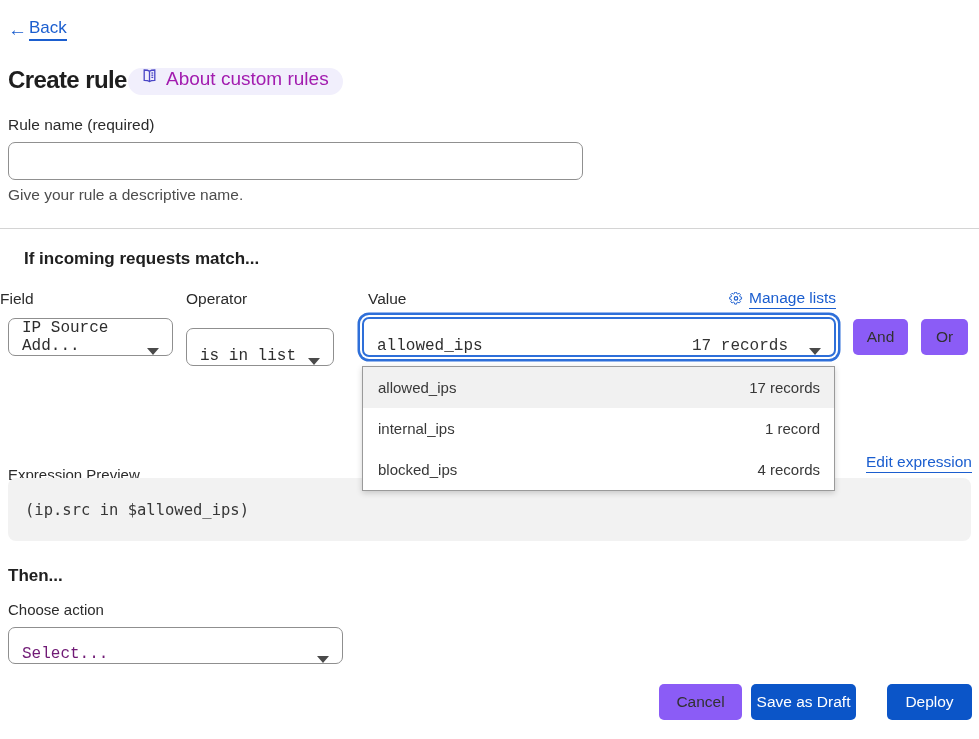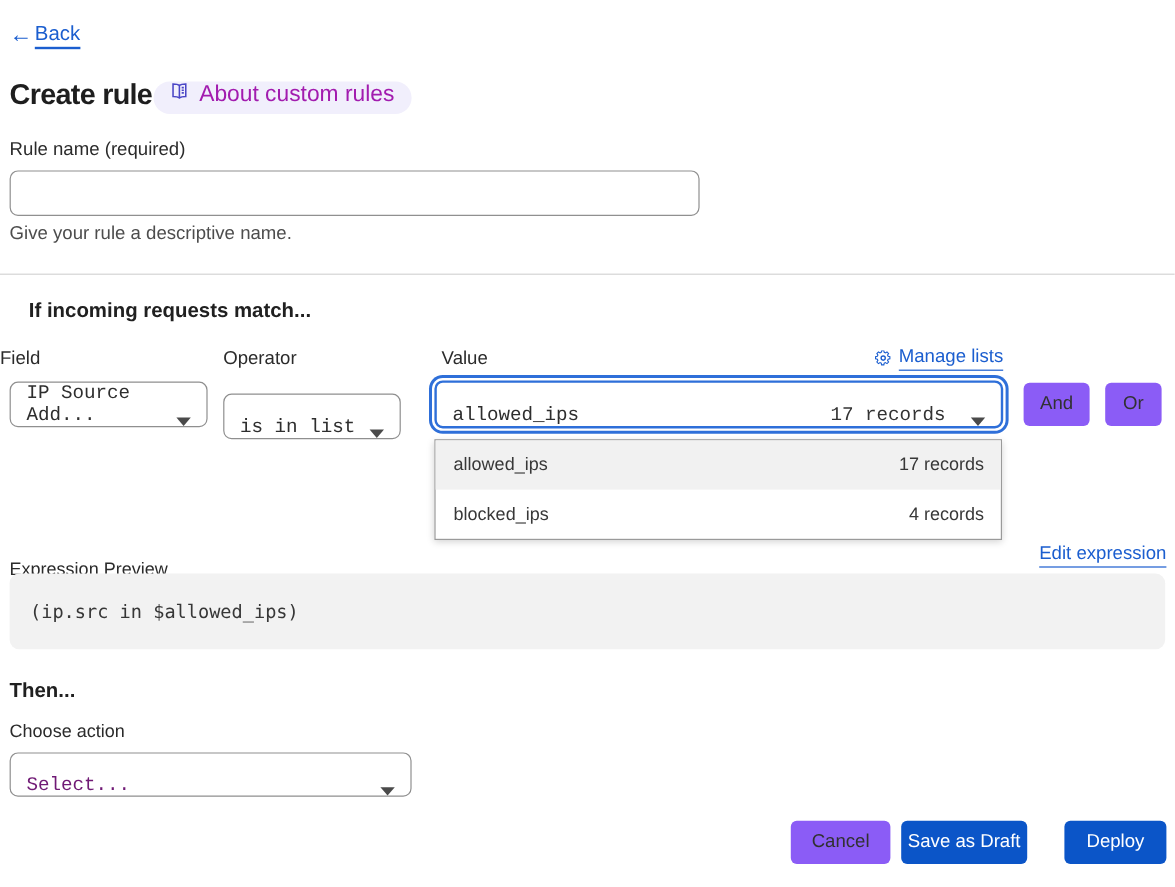--- a/index.html
+++ b/index.html
@@ -206,20 +206,24 @@
 
 <button class="btn btn-gray btn-and">And</button>
 <button class="btn btn-gray btn-or">Or</button>
 
 <div class="dropdown">
   <div class="dd-row highlight">
     <span>allowed_ips</span>
     <span class="dd-meta">17 records</span>
   </div>
   <div class="dd-row">
+    <span>internal_ips</span>
+    <span class="dd-meta">1 record</span>
+  </div>
+  <div class="dd-row">
     <span>blocked_ips</span>
     <span class="dd-meta">4 records</span>
   </div>
 </div>
 
 <div class="expr-label">Expression Preview</div>
 <a class="edit-expression">Edit expression</a>
 <div class="expr-block">
   <span class="expr-code">(ip.src in $allowed_ips)</span>
 </div>

